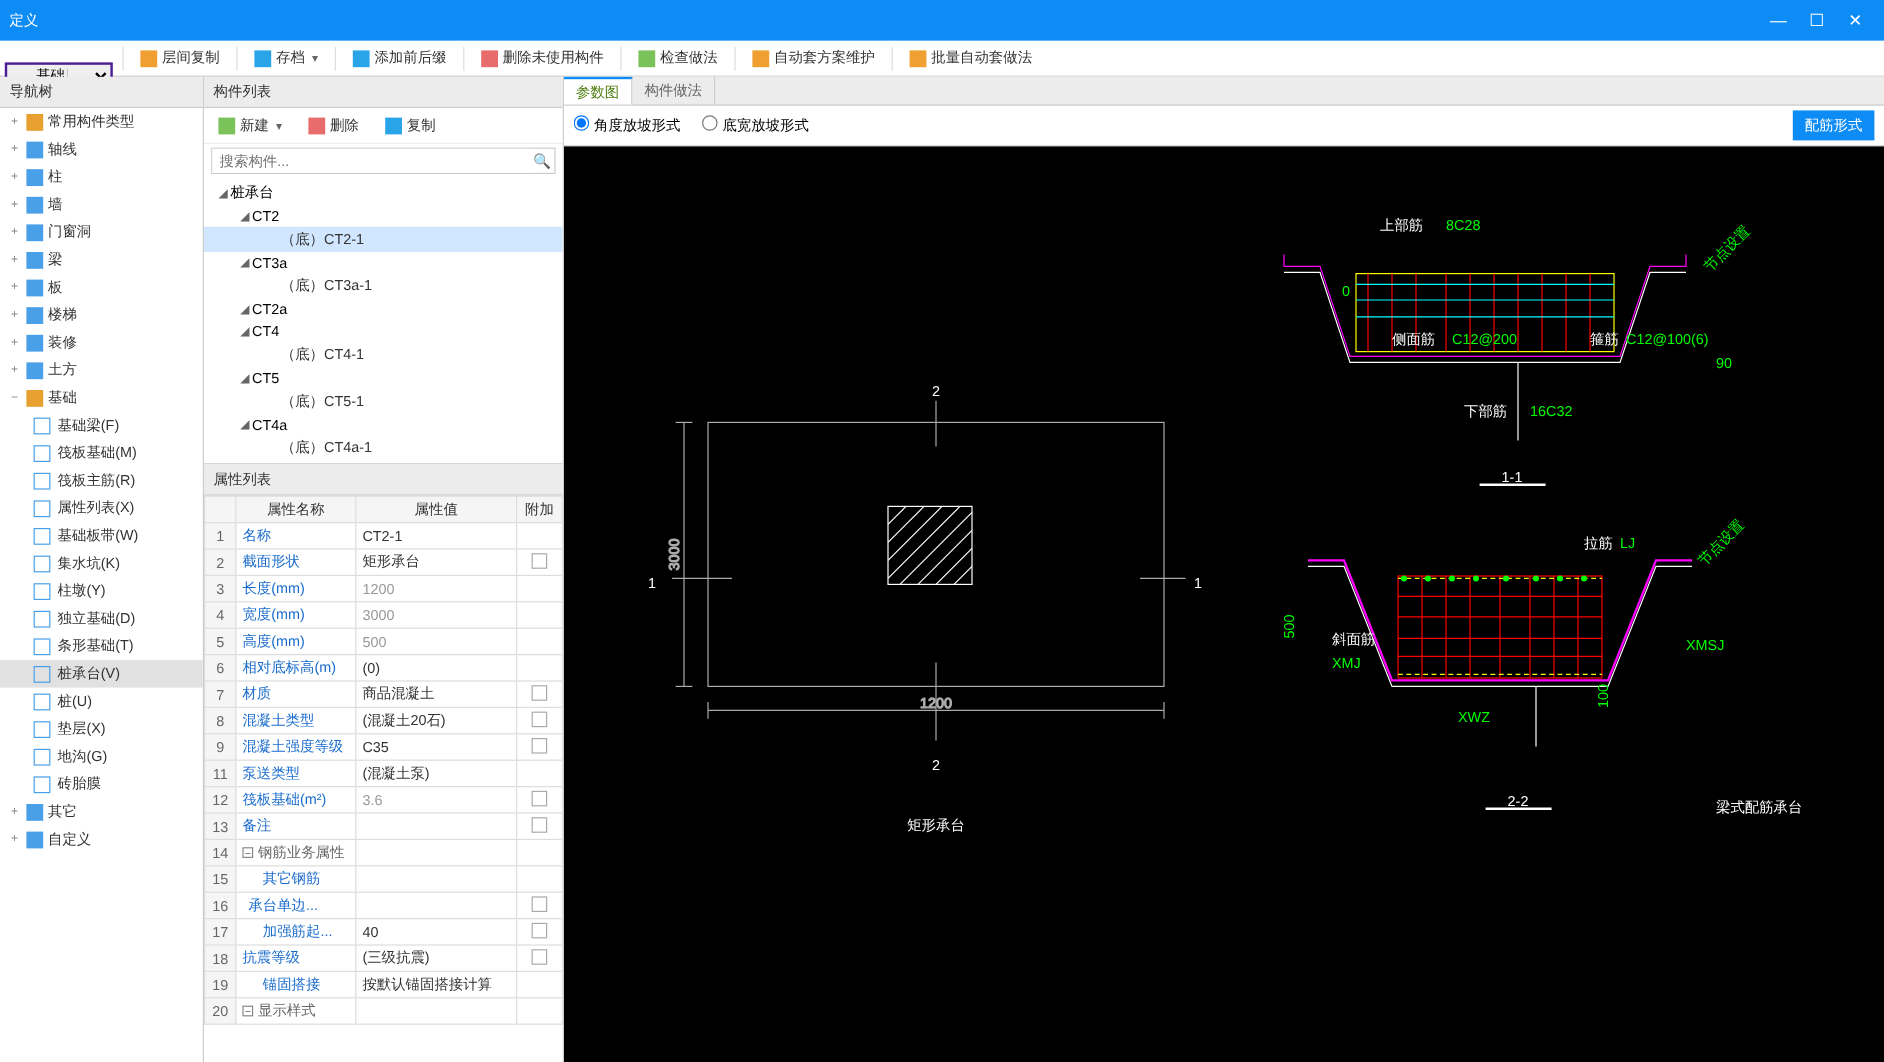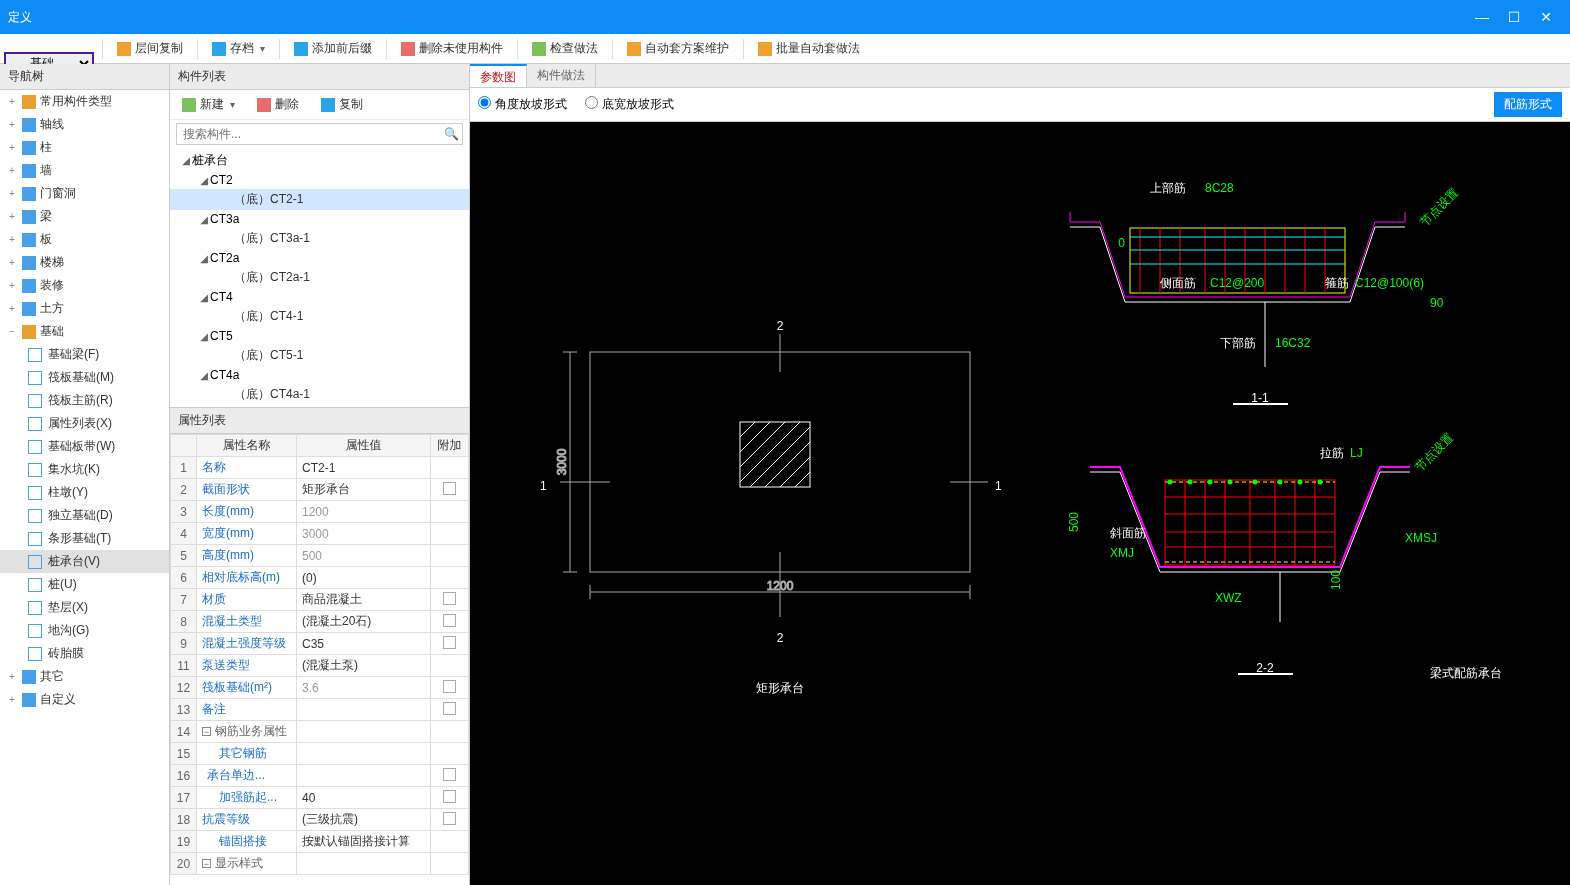--- a/index.html
+++ b/index.html
@@ -39,21 +39,21 @@
 table { border-collapse: collapse; width: 100%; }
 th,td { border: 1px solid #ddd; padding: 2px 5px; height: 20px; text-align:left; color:#333; }
 th { background: #f5f5f5; font-weight: normal; text-align:center; }
 td.rownum { width:26px; text-align:center; background:#f5f5f5; color:#666; }
 td.pname { color:#1a6ccc; width: 100px; }
 td.addc { width: 38px; text-align:center; }
 td.ro { color:#999; }
 .rightp { flex:1; display:flex; flex-direction:column; background:#fff; }
 .tabbar { background:#ececec; border-bottom:1px solid #ccc; display:flex; height:24px; }
 .tab { padding: 3px 10px; border-right:1px solid #ccc; cursor:pointer; color:#666; }
-.tab.active { background:#fff; color:#b91c1c; border-top: 2px solid #0e8cf6; }
+.tab.active { background:#fff; color:#4d7c0f; border-top: 2px solid #0e8cf6; }
 .radiorow { padding:4px 8px; display:flex; gap:18px; align-items:center; border-bottom:1px solid #ccc; }
 .radiorow label { display:flex; align-items:flex-start; gap:4px; cursor:pointer; }
 .rbtn { margin-left:auto; background:#0e8cf6; color:#fff; padding:4px 10px; border:none; cursor:pointer; }
 .canvas { flex:1; background:#000; position:relative; overflow:hidden; }
 .canvas svg { position:absolute; top:0; left:0; }
 .cbox { border:1px solid #aaa; width:13px; height:13px; display:inline-block; }
 </style>
 </head>
 <body>
 
@@ -271,24 +271,20 @@
           <span>CT3a</span>
         </div>
         <div class="tree-item l3">
           <span class="exp"></span>
           <span>（底）CT3a-1</span>
         </div>
         <div class="tree-item l2">
           <span class="exp">◢</span>
           <span>CT2a</span>
         </div>
-        <div class="tree-item l3">
-          <span class="exp"></span>
-          <span>（底）CT2a-1</span>
-        </div>
         <div class="tree-item l2">
           <span class="exp">◢</span>
           <span>CT4</span>
         </div>
         <div class="tree-item l3">
           <span class="exp"></span>
           <span>（底）CT4-1</span>
         </div>
         <div class="tree-item l2">
           <span class="exp">◢</span>

